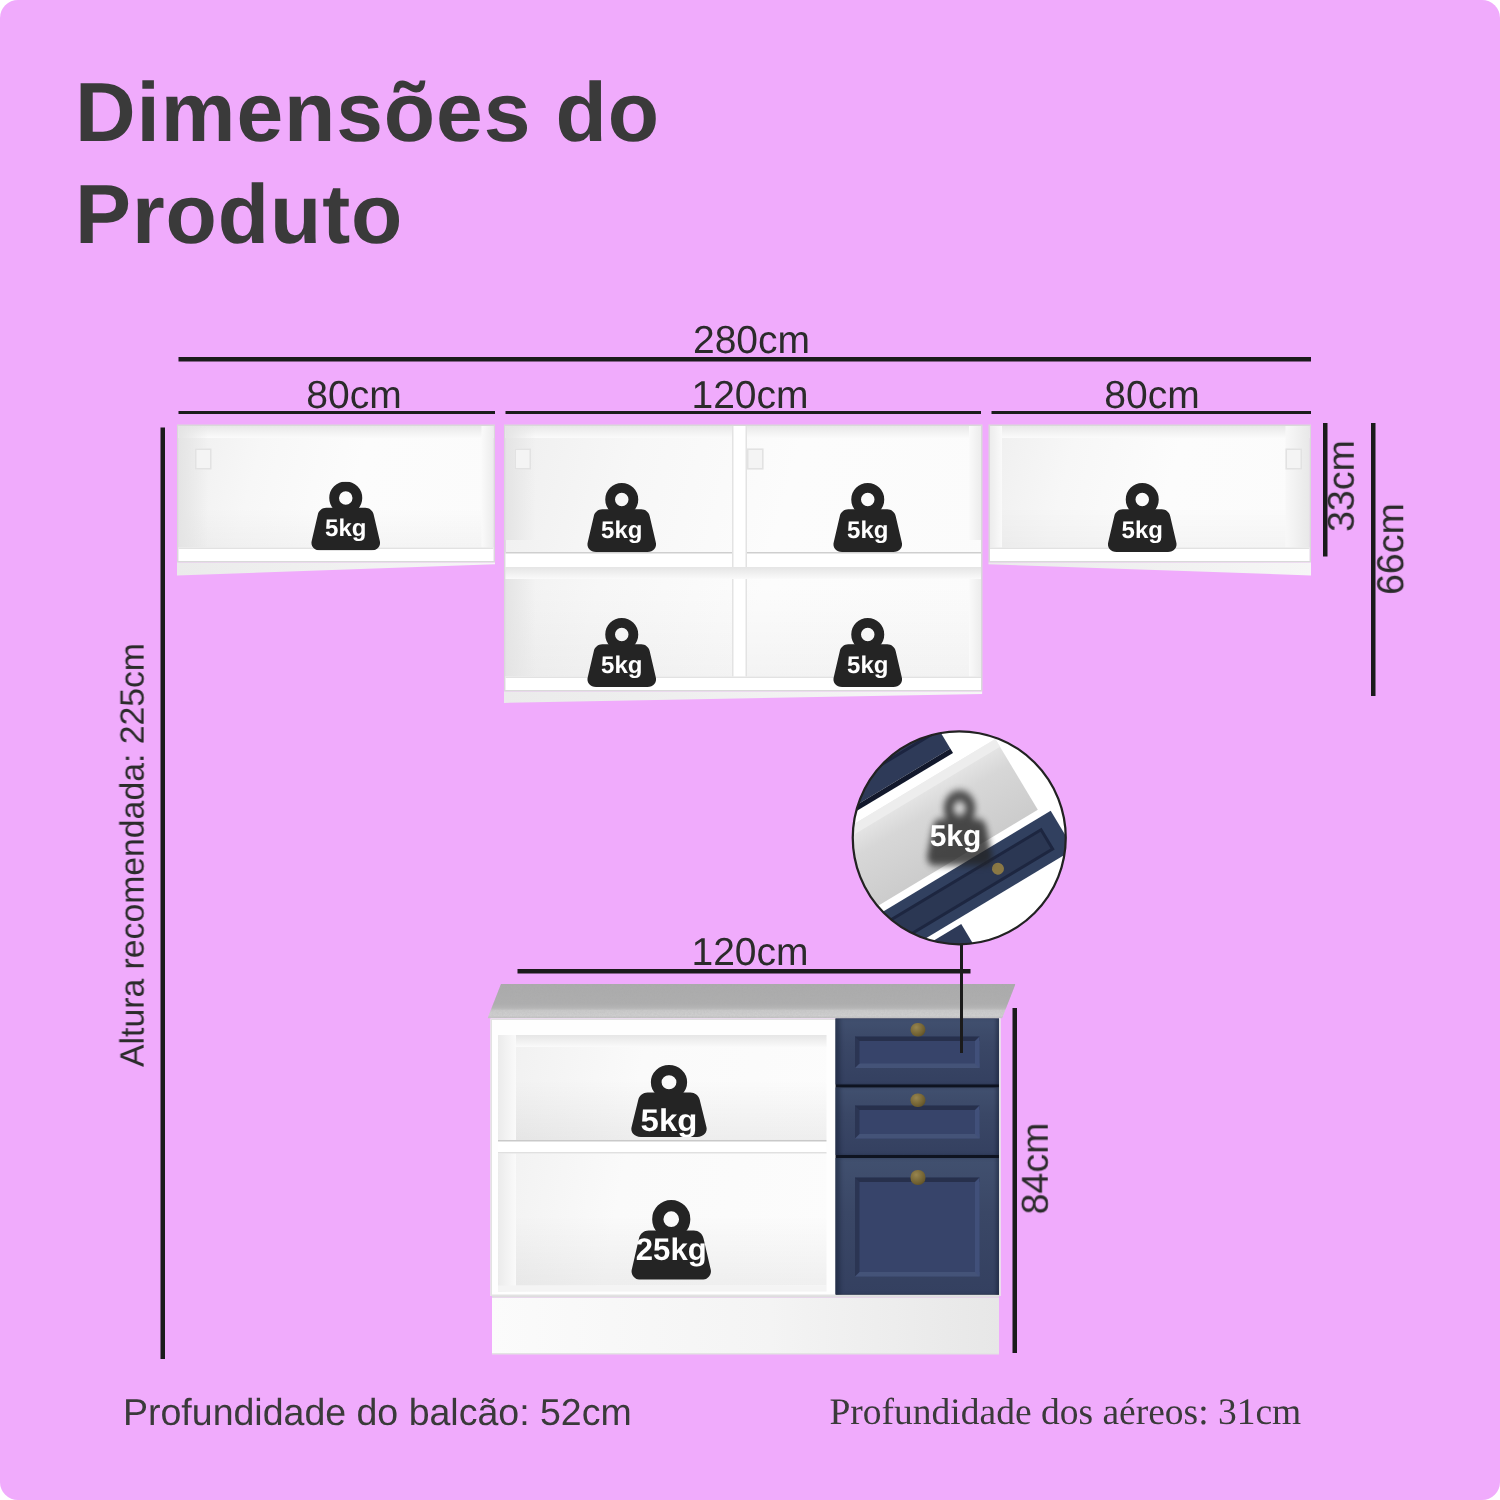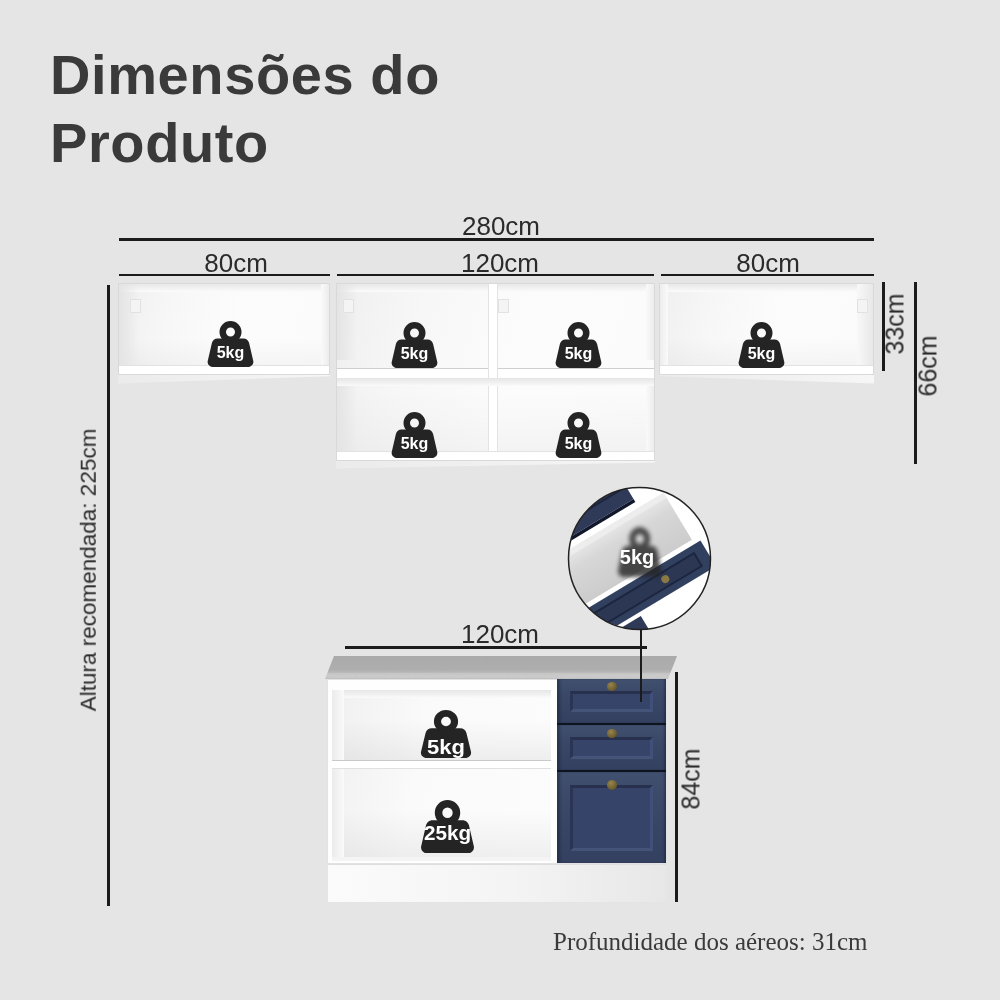--- a/index.html
+++ b/index.html
@@ -1,18 +1,18 @@
 <!DOCTYPE html>
 <html><head>
 <meta charset="utf-8">
 <style>
   html,body{margin:0;padding:0;background:#fff;}
   *{-webkit-font-smoothing:antialiased;}
-  .page{position:relative;width:1000px;height:1000px;background:#e5e5e5;overflow:hidden;transform:translateZ(0);
-        font-family:"Liberation Sans",sans-serif;}
+  .page{position:relative;width:1000px;height:1000px;background:#f0abfc;overflow:hidden;transform:translateZ(0);
+        font-family:"Liberation Sans",sans-serif;border-radius:12px;}
   .abs{position:absolute;}
   .hline{position:absolute;background:#1b1b1b;height:2.5px;}
   .vline{position:absolute;background:#1b1b1b;width:2.5px;}
   .dim{position:absolute;font-size:26px;color:#2b2b2b;white-space:nowrap;
        transform:translate(-50%,-50%) translateZ(0);line-height:1;}
   .vdim{position:absolute;font-size:25px;color:#2b2b2b;white-space:nowrap;
         transform:translate(-50%,-50%) rotate(-90deg) translateZ(0);line-height:1;}
   .cab{position:absolute;border:1px solid #d9d9d9;box-sizing:border-box;
        background:linear-gradient(180deg,rgba(0,0,0,0) 60%,rgba(0,0,0,0.03) 92%,rgba(0,0,0,0.045) 100%),
        linear-gradient(105deg,#efefef 0%,#f7f7f7 25%,#fcfcfc 55%,#fbfbfb 100%);}
@@ -211,15 +211,16 @@
         <rect x="-14" y="122.5" width="58" height="28" fill="#2e3a58"></rect>
       </g>
     </g>
     <g style="filter:blur(2.2px)" opacity="0.8" transform="translate(48.5 41) scale(0.95,1.087)">
       <use href="#wticon"></use>
     </g>
     <text x="70" y="78" font-size="20" font-weight="bold" fill="#fff" text-anchor="middle" font-family="Liberation Sans,sans-serif">5kg</text>
     <circle cx="72.5" cy="72.5" r="71" fill="none" stroke="#222" stroke-width="1.5"></circle>
   </svg>
 
+  <div class="abs" style="left:82px;top:927px;font-size:25px;line-height:30px;color:#3a3a3a;transform:translateZ(0);">Profundidade do balcão: 52cm</div>
   <div class="abs" style="left:553px;top:927px;font-size:25px;line-height:30px;color:#3a3a3a;transform:translateZ(0);font-family:Liberation Serif, serif;">Profundidade dos aéreos: 31cm</div>
 
 </div>
 
 </body></html>

